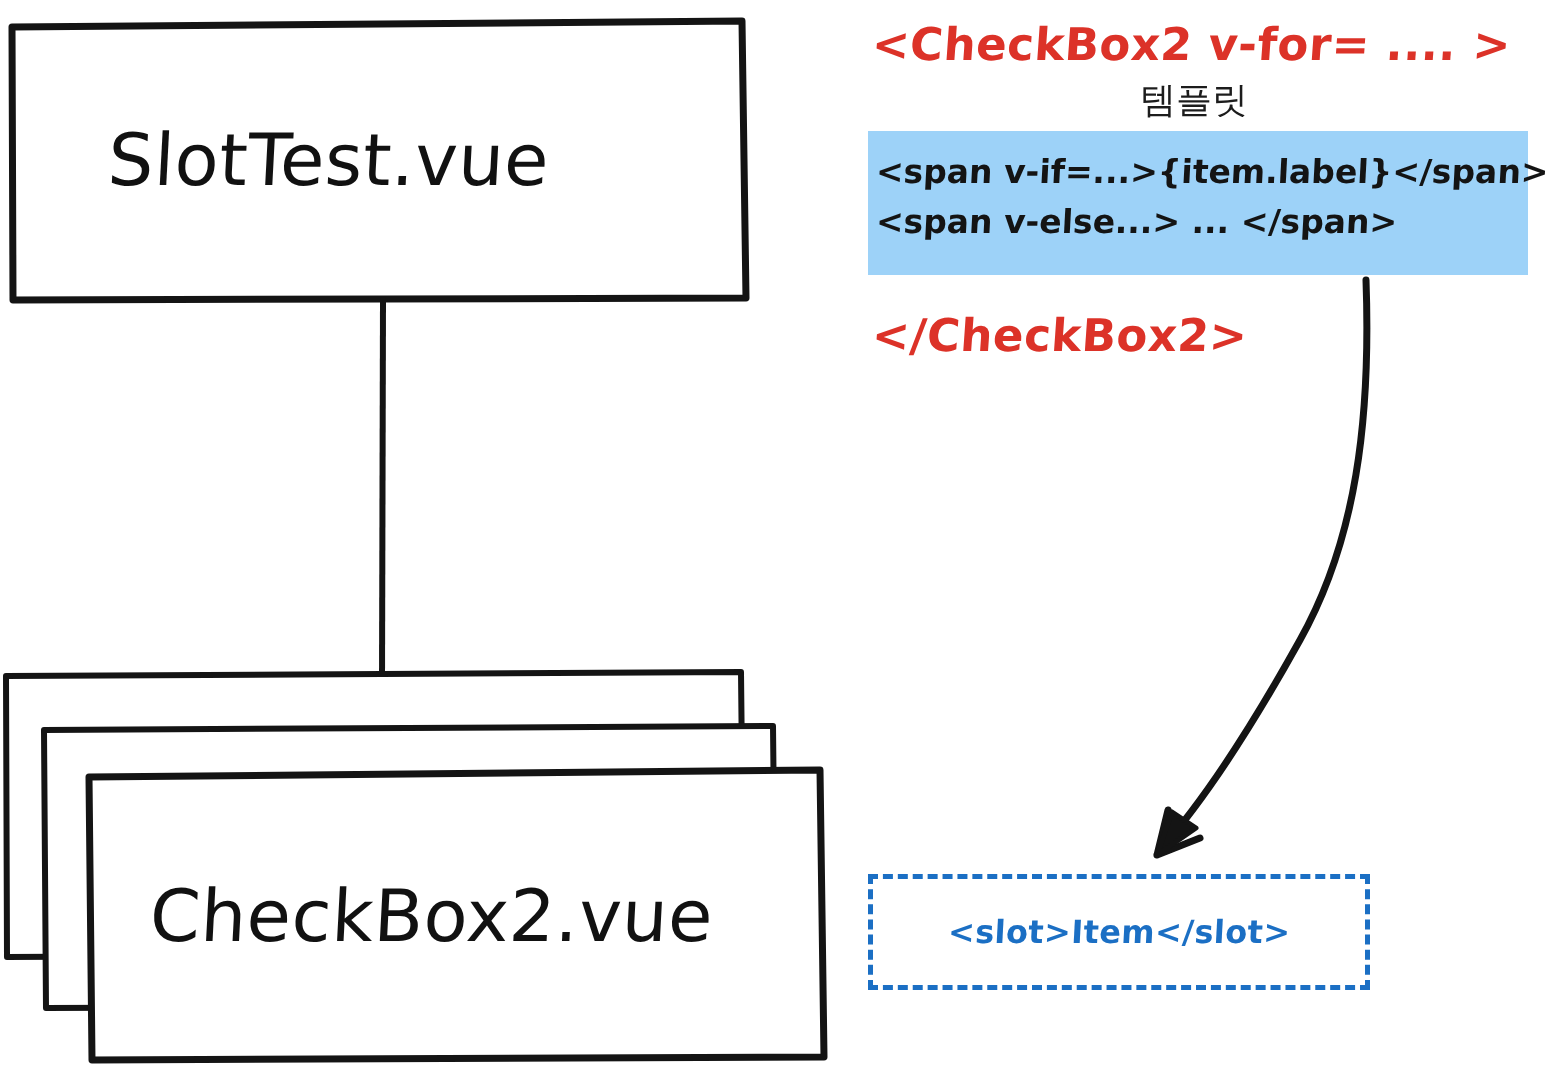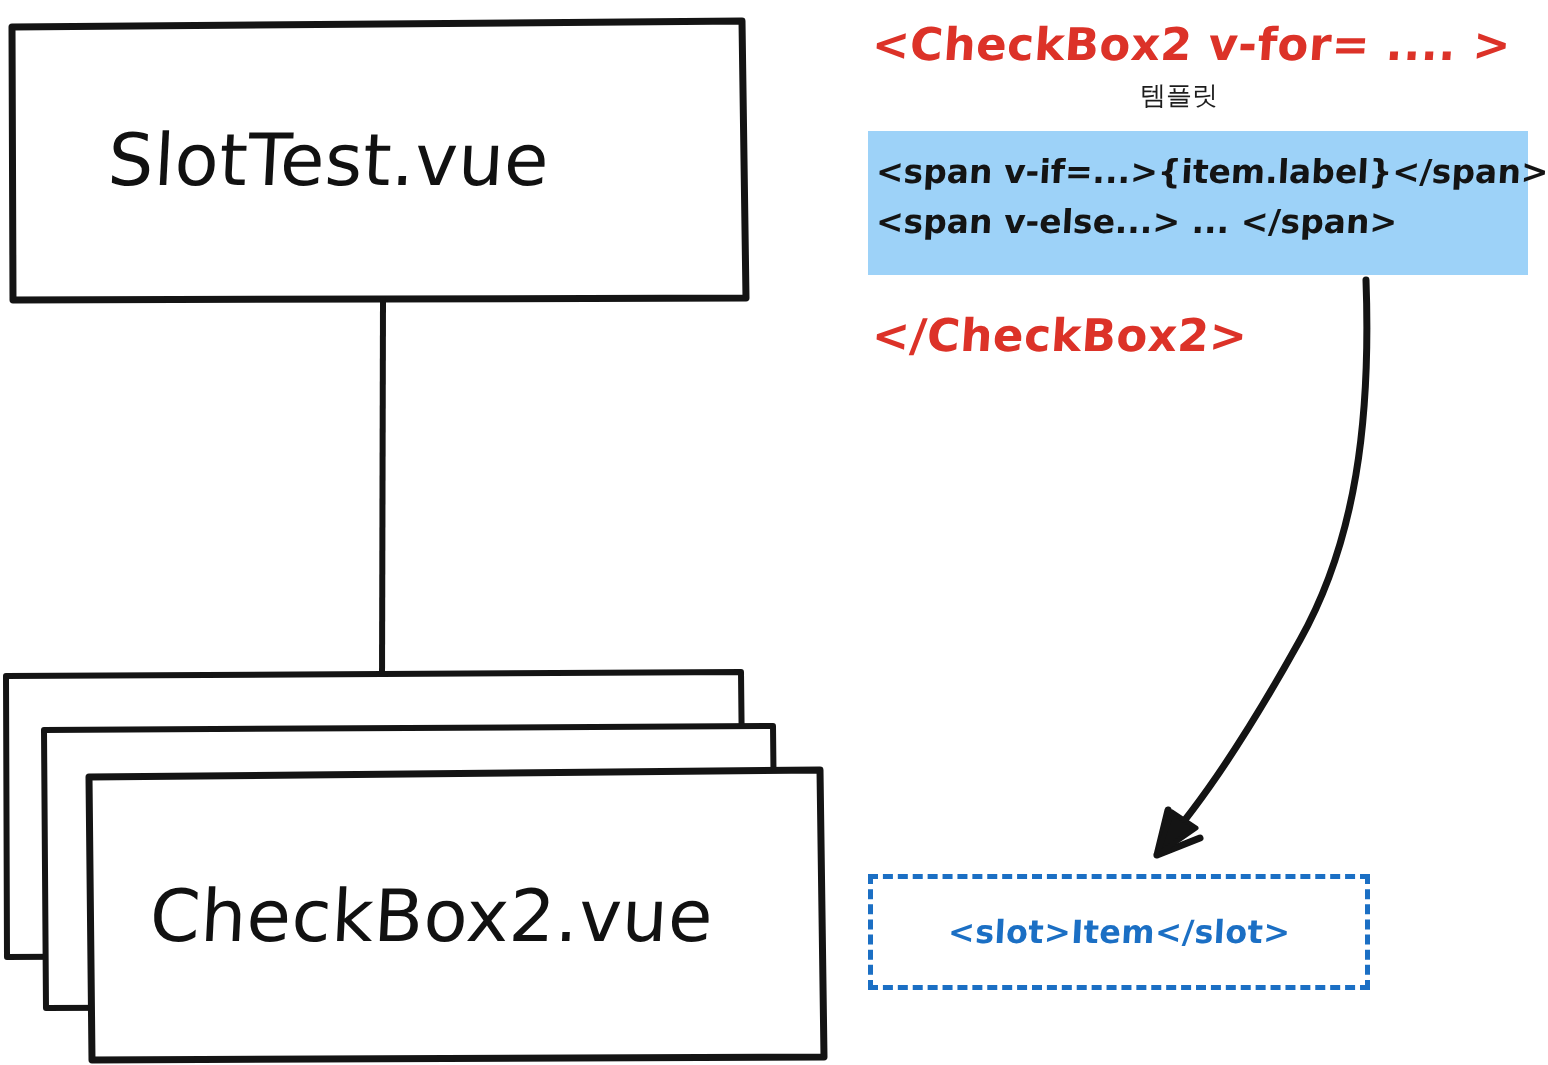--- a/index.html
+++ b/index.html
@@ -74,21 +74,21 @@
   #close-tag {
     left: 872px;
     top: 313px;
   }
 
   #template-caption {
     position: absolute;
     left: 1140px;
     top: 82px;
     color: #1c1c1c;
-    font-size: 26px;
+    font-size: 36px;
     line-height: 1;
     white-space: nowrap;
     font-family: "DejaVu Sans", sans-serif;
   }
 
   #code-block {
     position: absolute;
     left: 868px;
     top: 131px;
     width: 660px;

